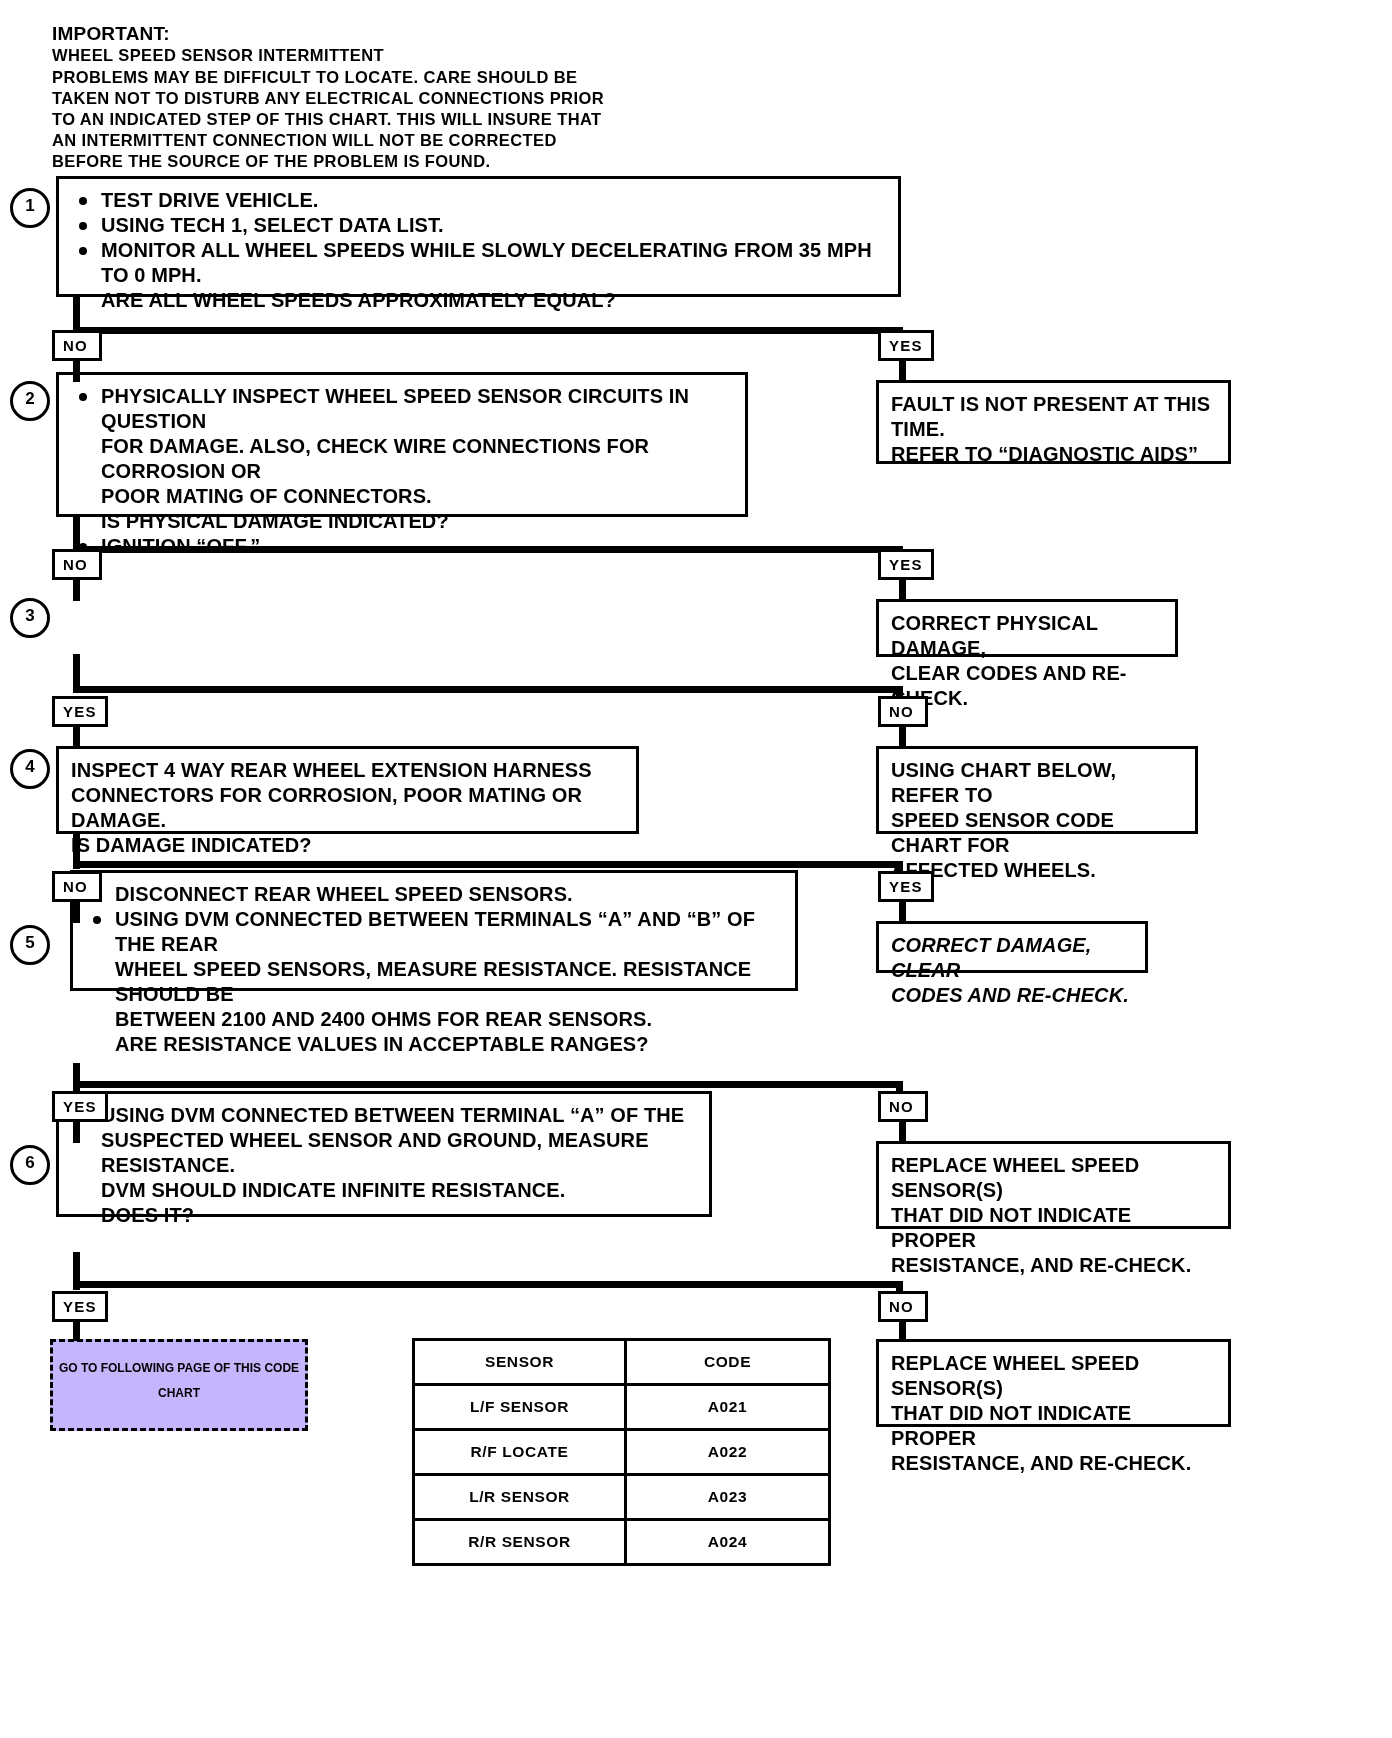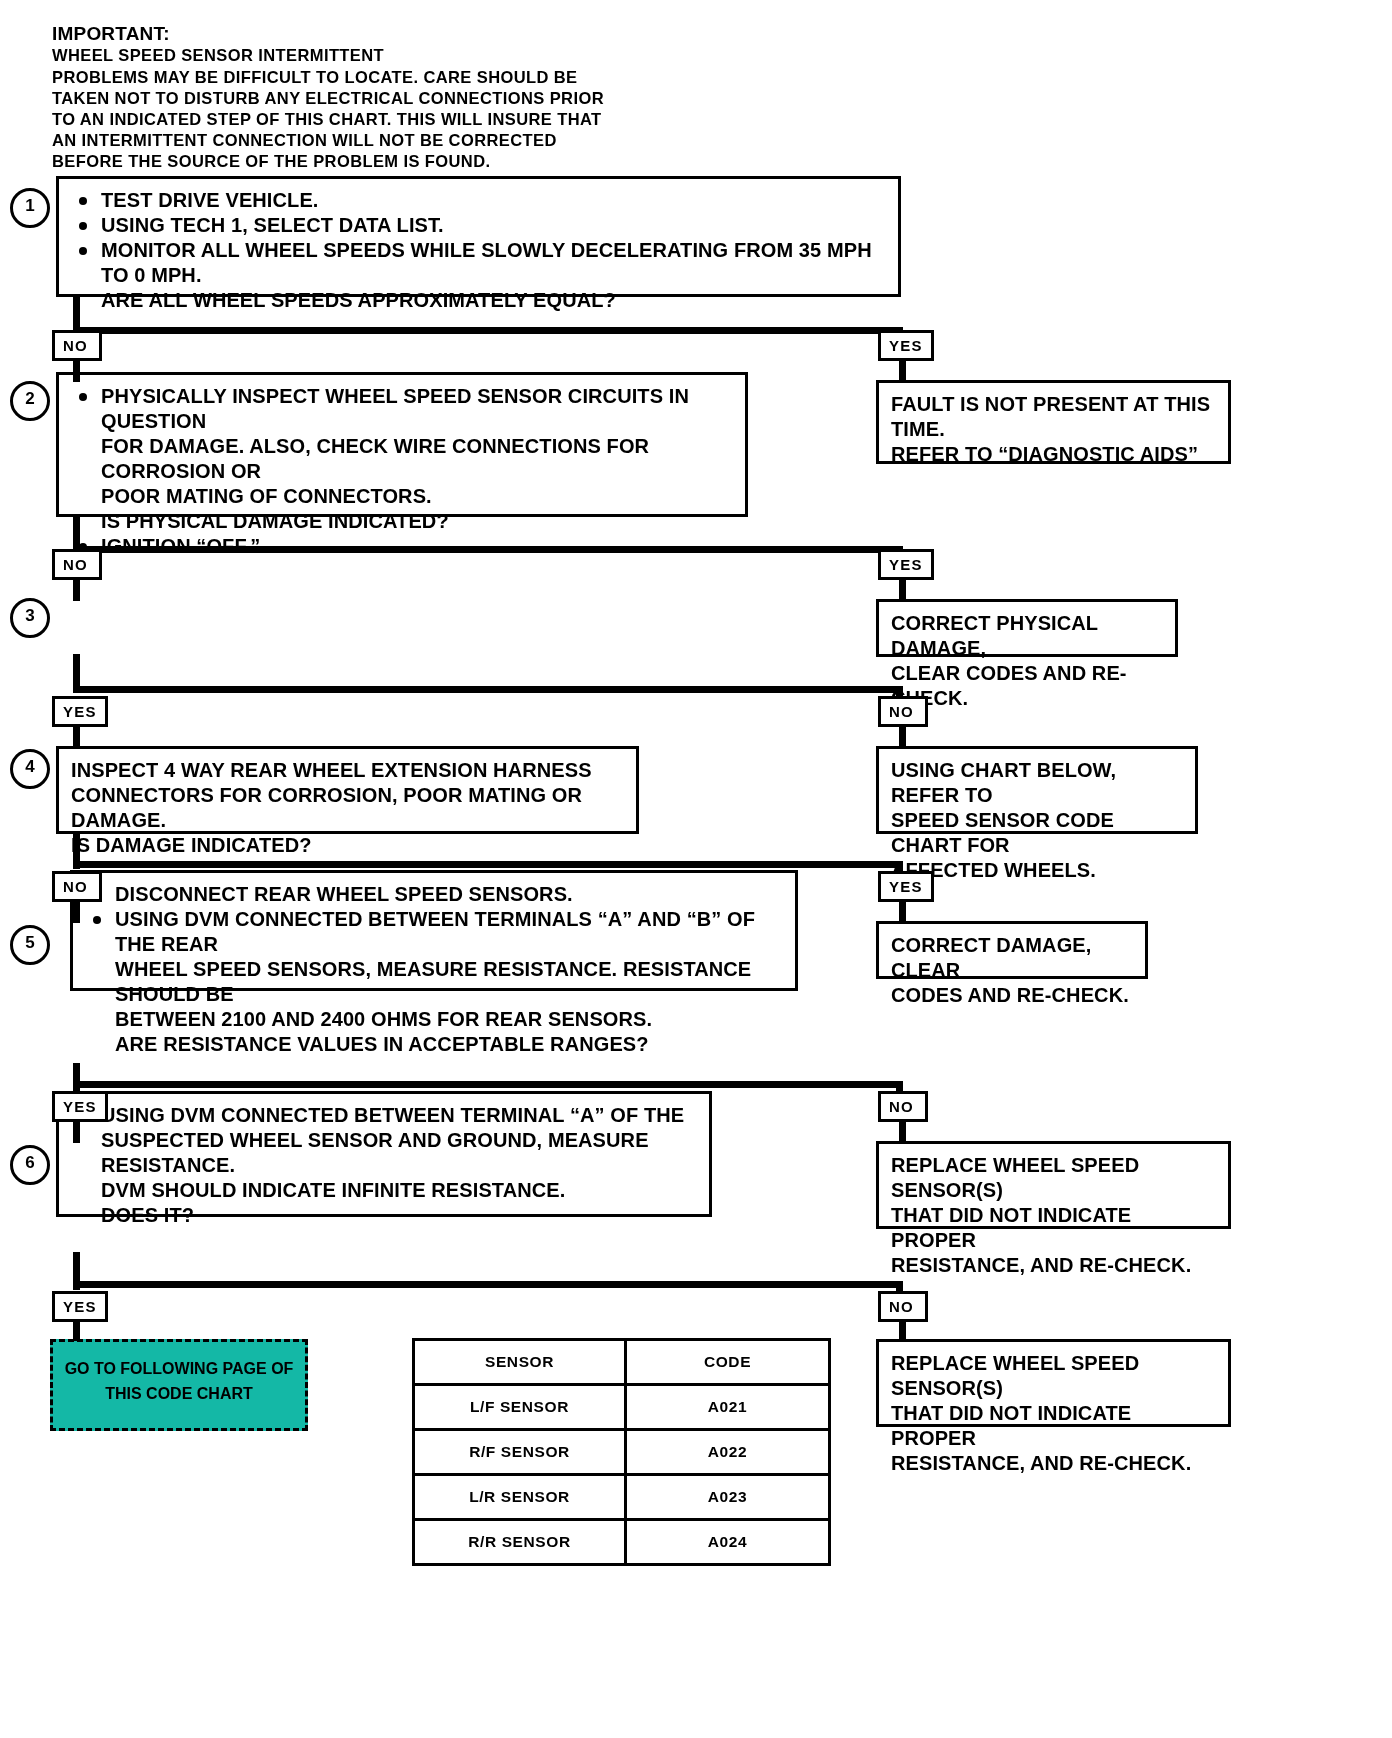--- a/index.html
+++ b/index.html
@@ -53,22 +53,22 @@
   }
 
   
   .ln{position:absolute;background:#000;z-index:1;}
   .vline{width:7px;}
   .hline{height:7px;}
 
   
   .dashbox{
     position:absolute;box-sizing:border-box;
-    border:3px dashed #000;background:#14b8a6;
-    font-weight:bold;font-size:16px;line-height:25px;
+    border:3px dashed #000;background:#c4b5fd;
+    font-weight:bold;font-size:12px;line-height:25px;
     text-align:center;padding-top:14px;
   }
 
   
   .codetable{
     position:absolute;border-collapse:collapse;background:#fff;
   }
   .codetable td{
     border:3px solid #000;
     font-weight:bold;font-size:15.5px;letter-spacing:.6px;
@@ -171,21 +171,21 @@
   <div class="ln vline" style="left:73px;top:831px;height:38px;"></div>
   <div class="ln hline" style="left:73px;top:861px;width:830px;"></div>
   <div class="ln vline" style="left:896px;top:861px;height:17px;"></div>
 
   <div class="tag" style="left:52px;top:871px;width:50px;height:31px;">NO</div>
   <div class="tag" style="left:878px;top:871px;width:56px;height:31px;">YES</div>
 
   <div class="ln vline" style="left:73px;top:899px;height:24px;"></div>
   <div class="ln vline" style="left:899px;top:899px;height:24px;"></div>
 
-  <div class="box pad" style="left:876px;top:921px;width:272px;height:58px;">
+  <div class="box pad" style="left:876px;top:921px;width:272px;height:52px;font-style:italic;">
     <span class="txt">CORRECT DAMAGE, CLEAR
 CODES AND RE-CHECK.</span>
   </div>
 
   <div class="stepnum" style="left:10px;top:925px;">5</div>
   <div class="box pad" style="left:56px;top:870px;width:728px;height:121px;margin-left:14px;">
     <ul class="bullets">
       <li>DISCONNECT REAR WHEEL SPEED SENSORS.</li>
       <li>USING DVM CONNECTED BETWEEN TERMINALS “A” AND “B” OF THE REAR
 WHEEL SPEED SENSORS, MEASURE RESISTANCE.  RESISTANCE SHOULD BE
@@ -245,21 +245,21 @@
     <tbody>
       <tr>
         <td class="c1">SENSOR</td>
         <td class="c2">CODE</td>
       </tr>
       <tr>
         <td class="c1">L/F SENSOR</td>
         <td class="c2">A021</td>
       </tr>
       <tr>
-        <td class="c1">R/F SENSOR</td>
+        <td class="c1">R/F LOCATE</td>
         <td class="c2">A022</td>
       </tr>
       <tr>
         <td class="c1">L/R SENSOR</td>
         <td class="c2">A023</td>
       </tr>
       <tr>
         <td class="c1">R/R SENSOR</td>
         <td class="c2">A024</td>
       </tr>

